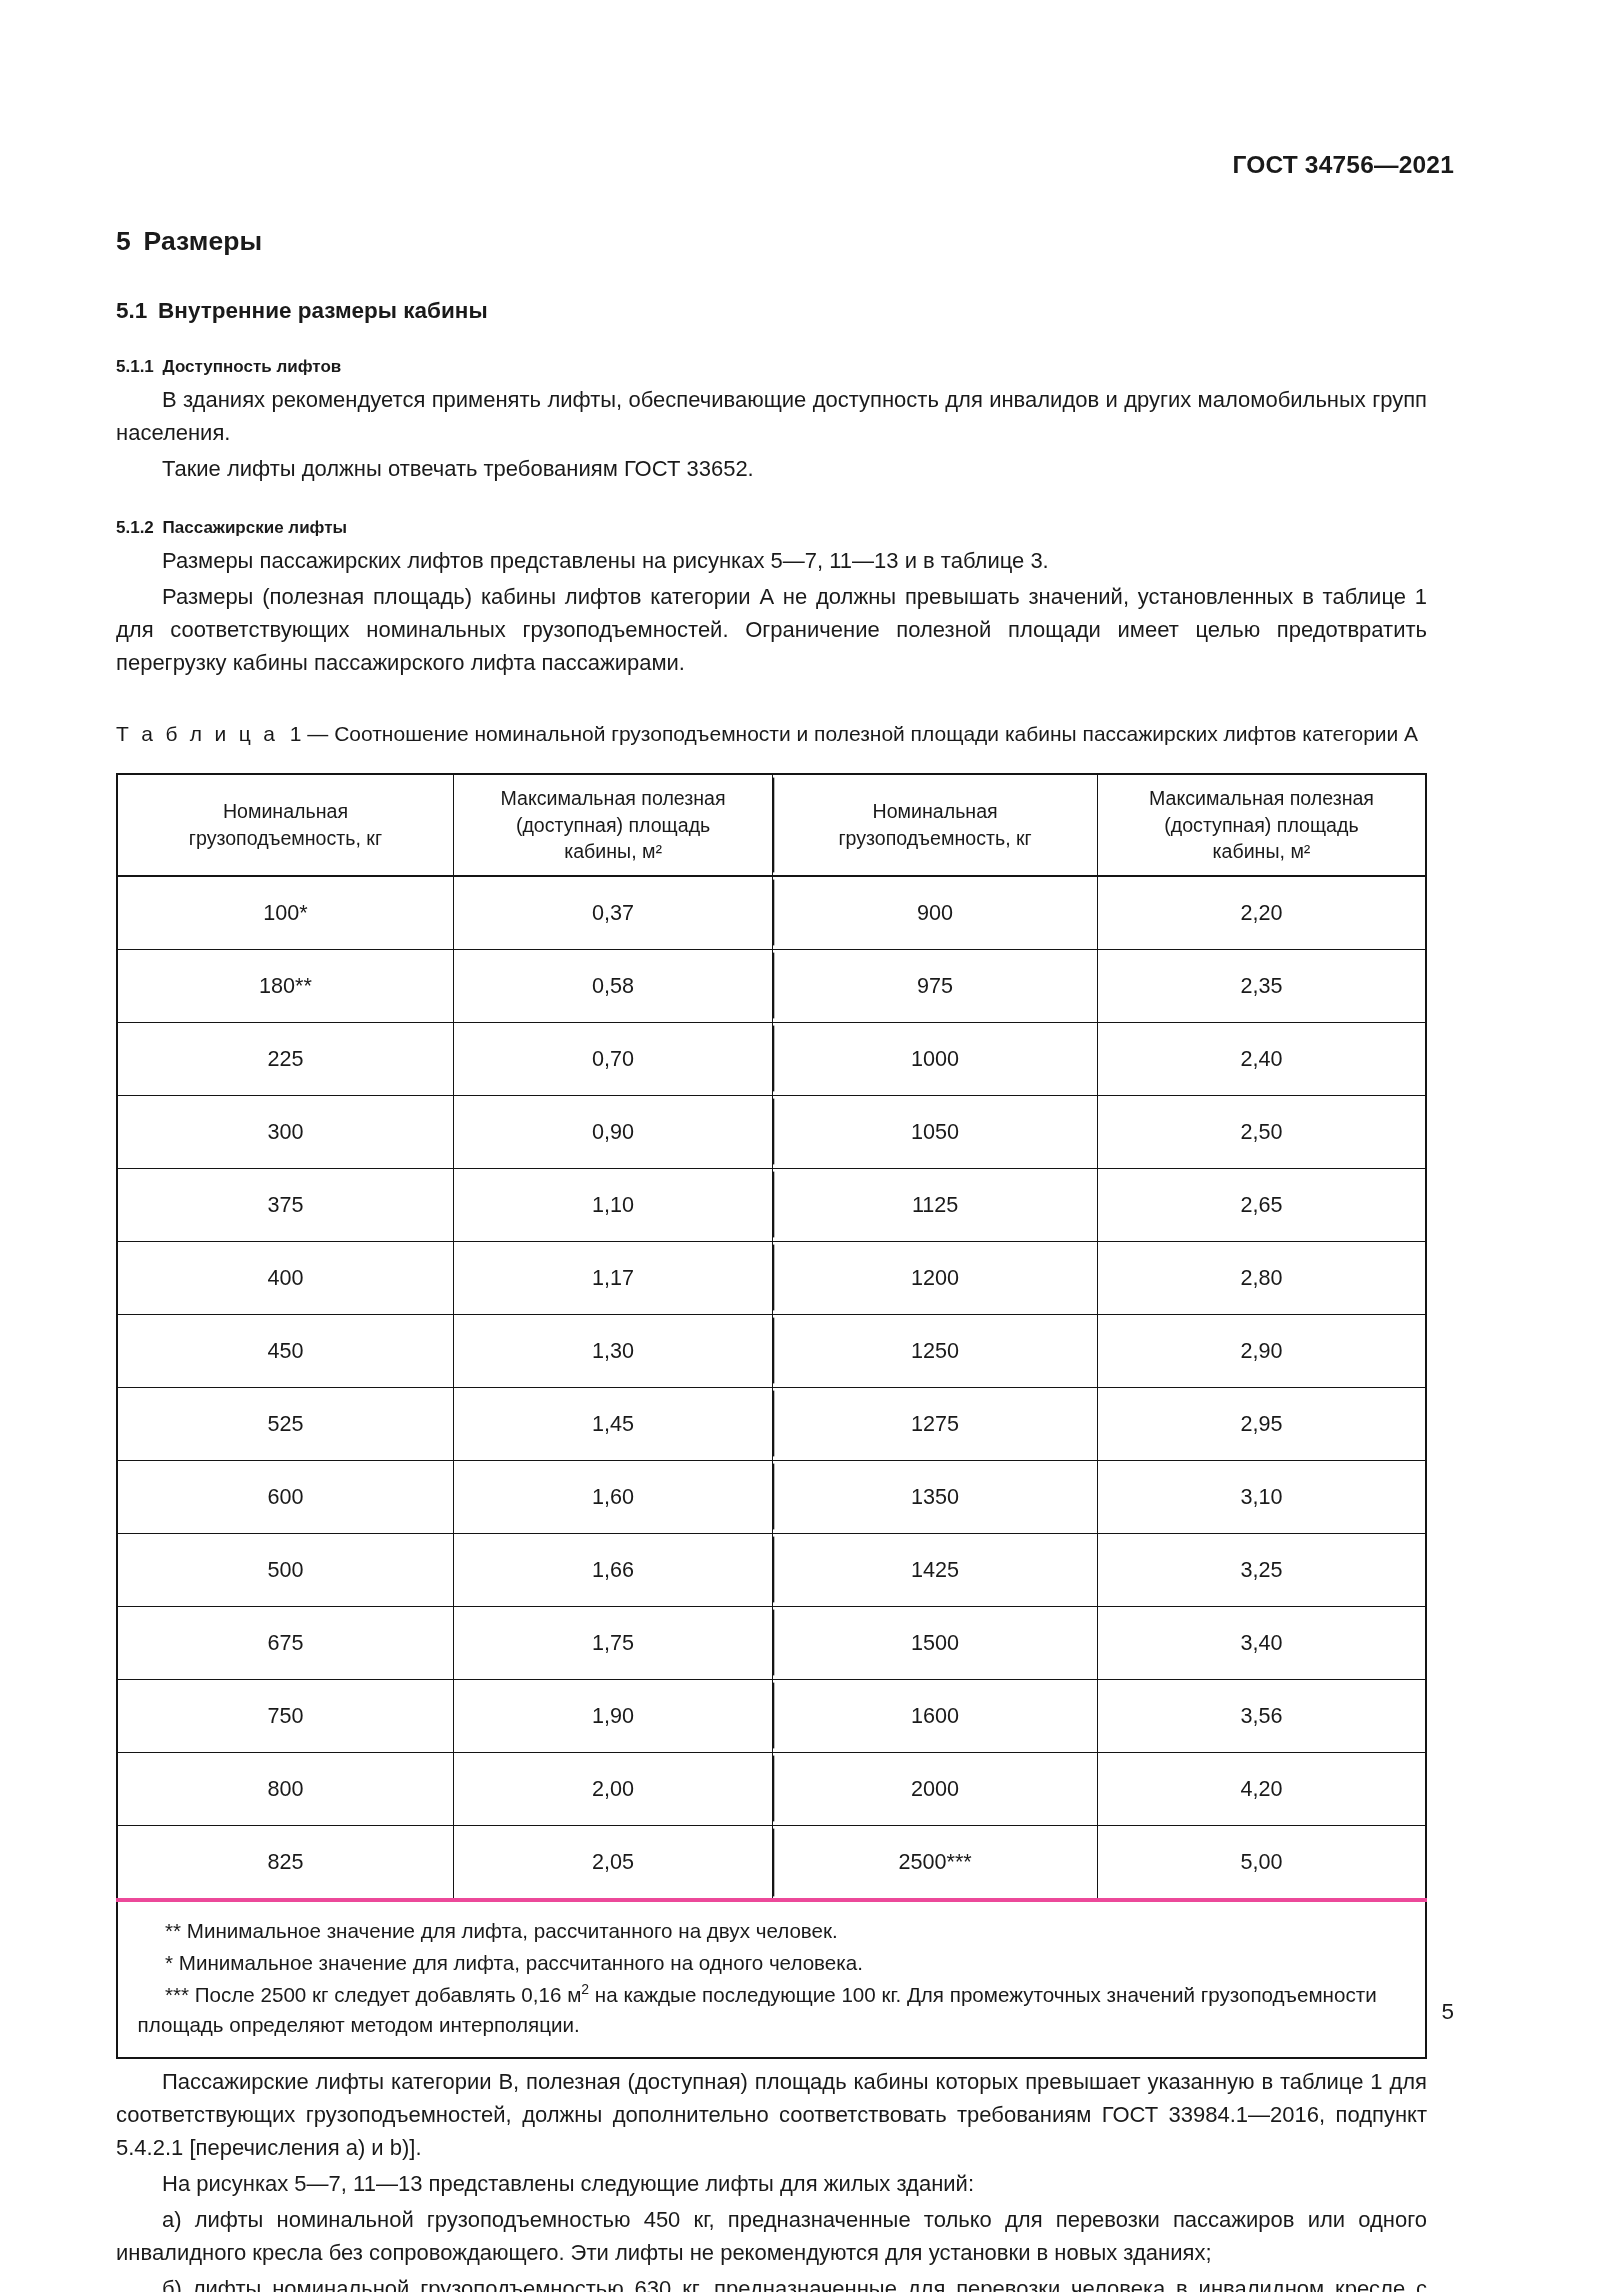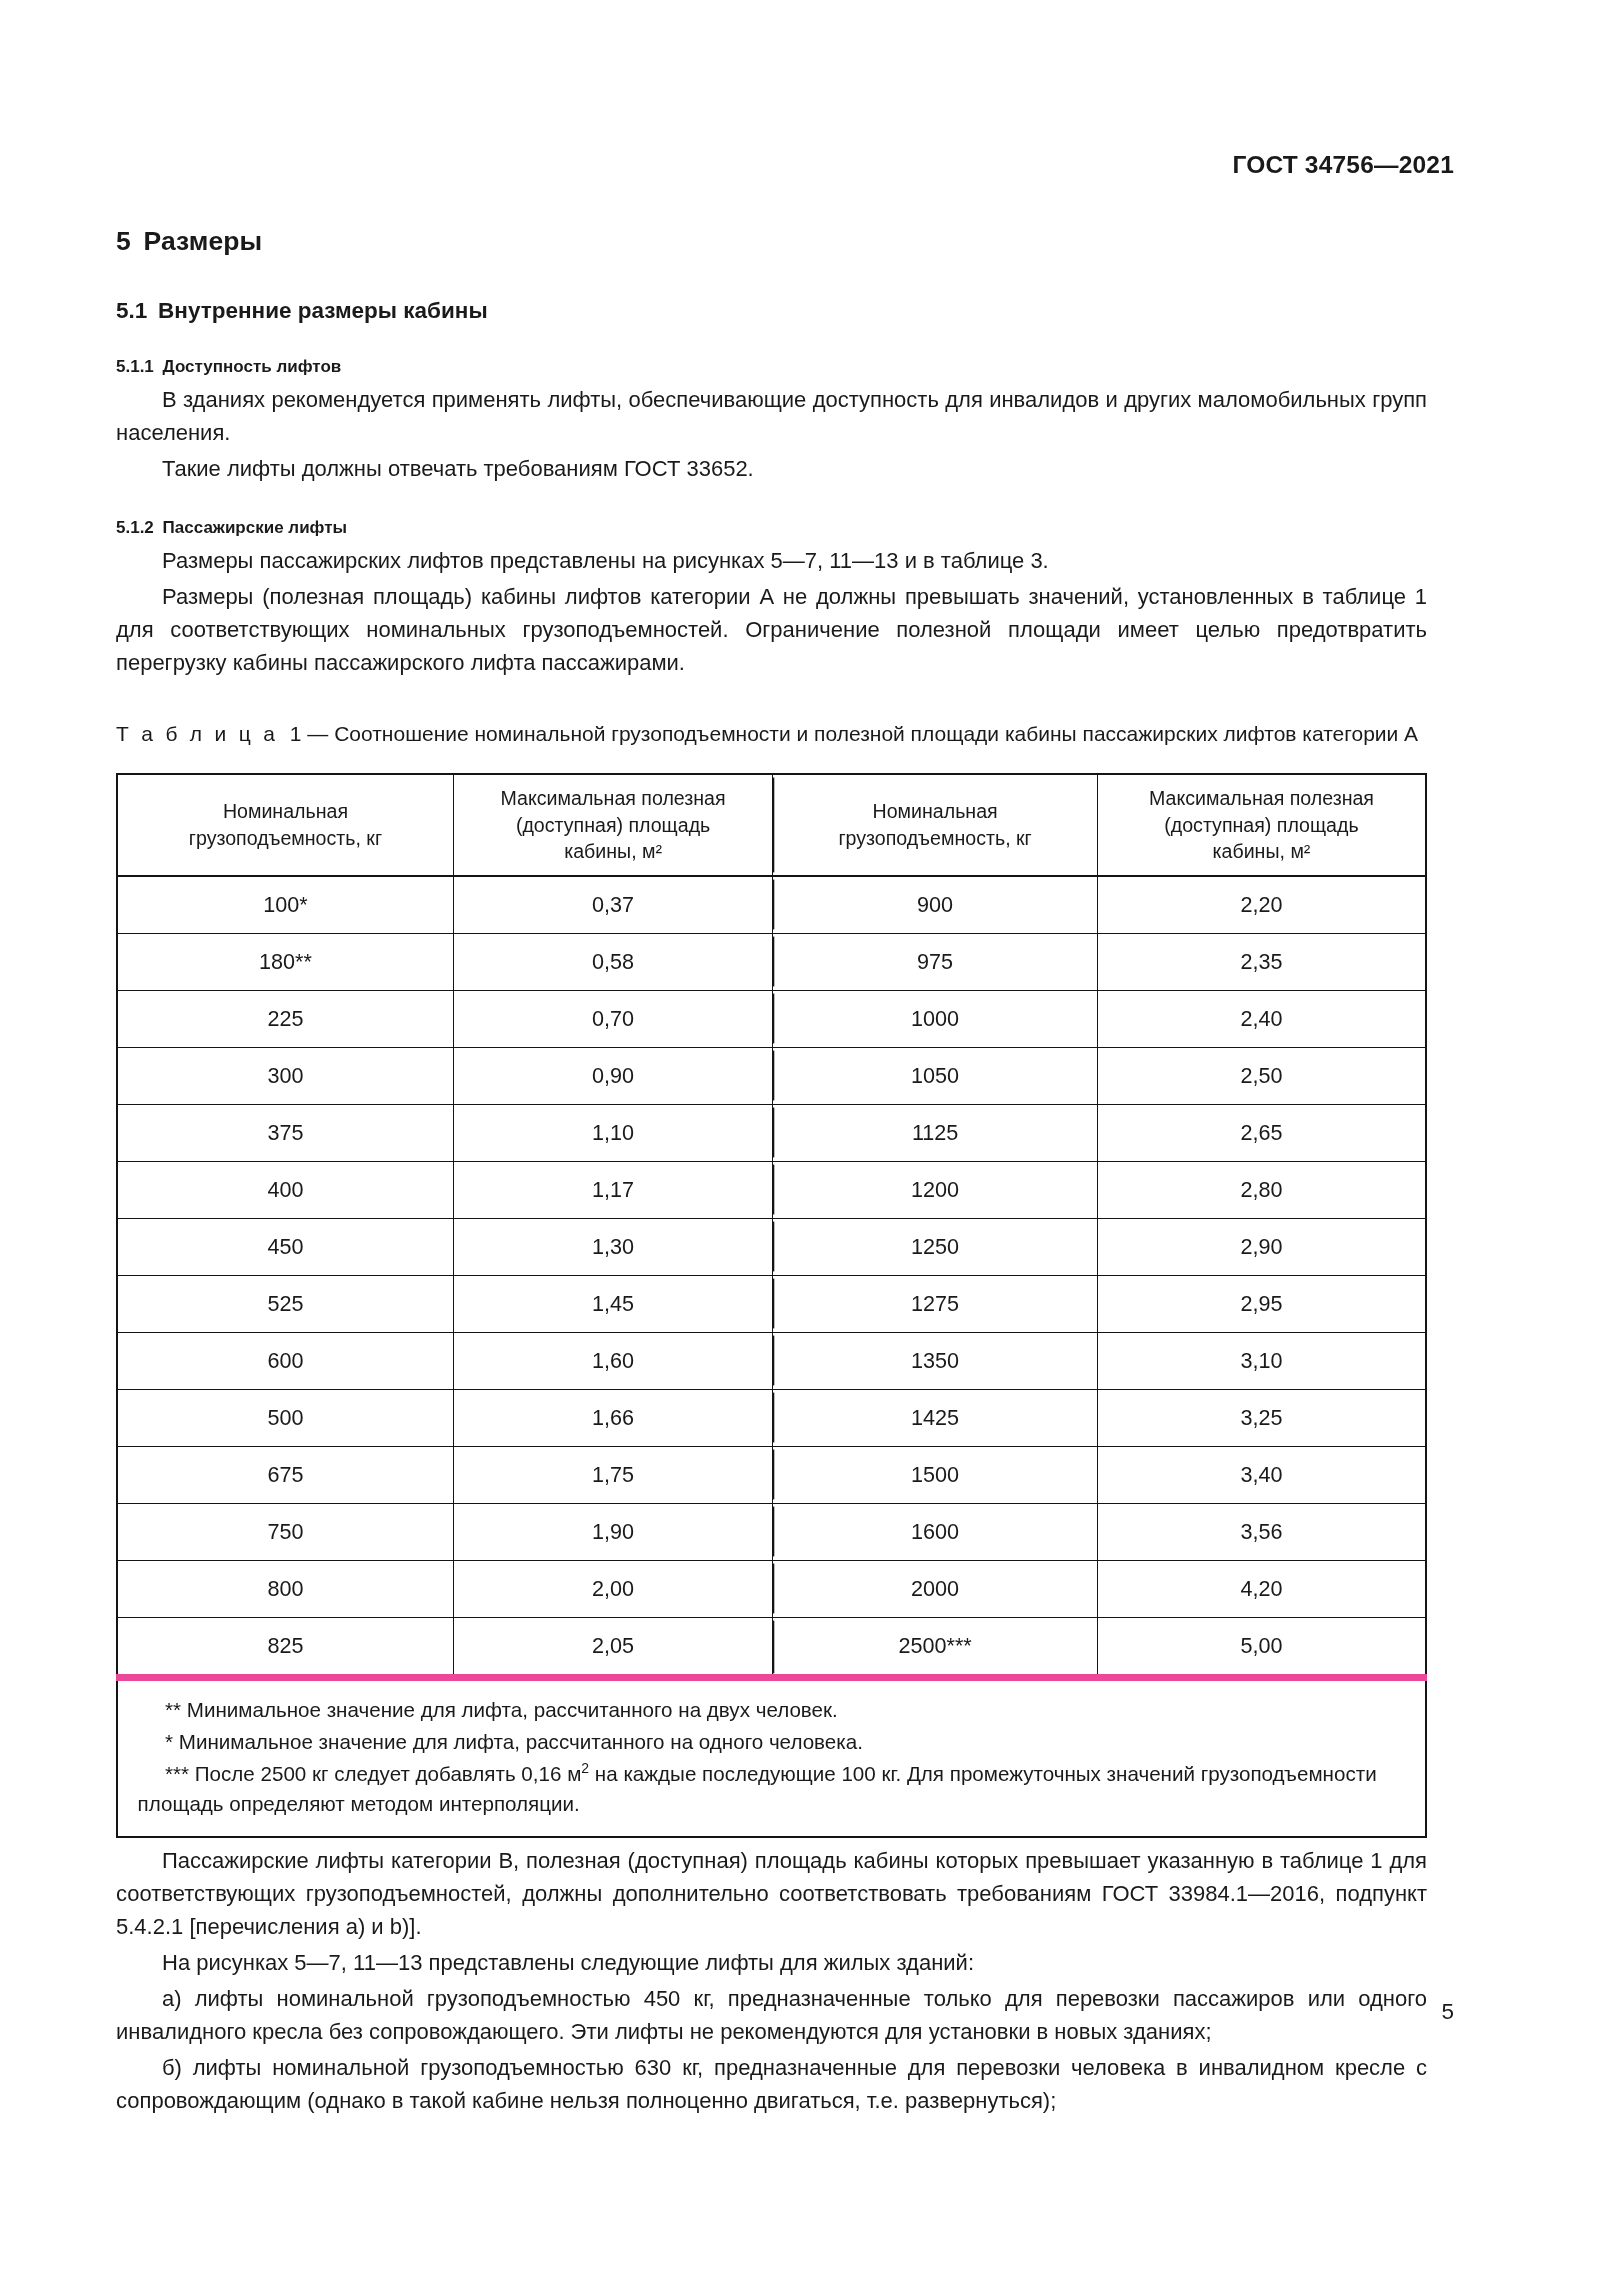--- a/index.html
+++ b/index.html
@@ -98,21 +98,21 @@
     table-layout: fixed;
     font-size: 20.6px;
   }
   table.t1 col.c1 { width: 25.7%; }
   table.t1 col.c2 { width: 24.4%; }
   table.t1 col.c3 { width: 24.8%; }
   table.t1 col.c4 { width: 25.1%; }
 
   table.t1 td, table.t1 th {
     border: 1.3px solid #141414;
-    padding: 4px;
+    padding: 12px;
     text-align: center;
     vertical-align: middle;
     font-weight: normal;
   }
   table.t1 thead th {
     font-size: 19.6px;
     line-height: 26.5px;
     height: 92px;
     padding: 3.9px 5.9px;
   }
@@ -122,21 +122,21 @@
   }
 
   
   table.t1 { border: 2px solid #141414; }
   table.t1 thead th { border-top: 2px solid #141414; }
   table.t1 thead th.first { border-left: 2px solid #141414; }
   table.t1 thead th.last { border-right: 2px solid #141414; }
   table.t1 tbody tr td.first { border-left: 2px solid #141414; }
   table.t1 tbody tr td.last { border-right: 2px solid #141414; }
   table.t1 thead tr th { border-bottom: 2px solid #141414; }
-  table.t1 tbody tr:last-child td { border-bottom: 7px solid #ec4899; }
+  table.t1 tbody tr:last-child td { border-bottom: 4px solid #ec4899; }
 
   
   table.t1 th.sep-left, table.t1 td.sep-left {
     border-right: 1.3px solid #141414;
     box-shadow: 4.9px 0 0 -3.6px #141414;
   }
 
   .notes {
     border: 2px solid #141414;
     border-top: none;

